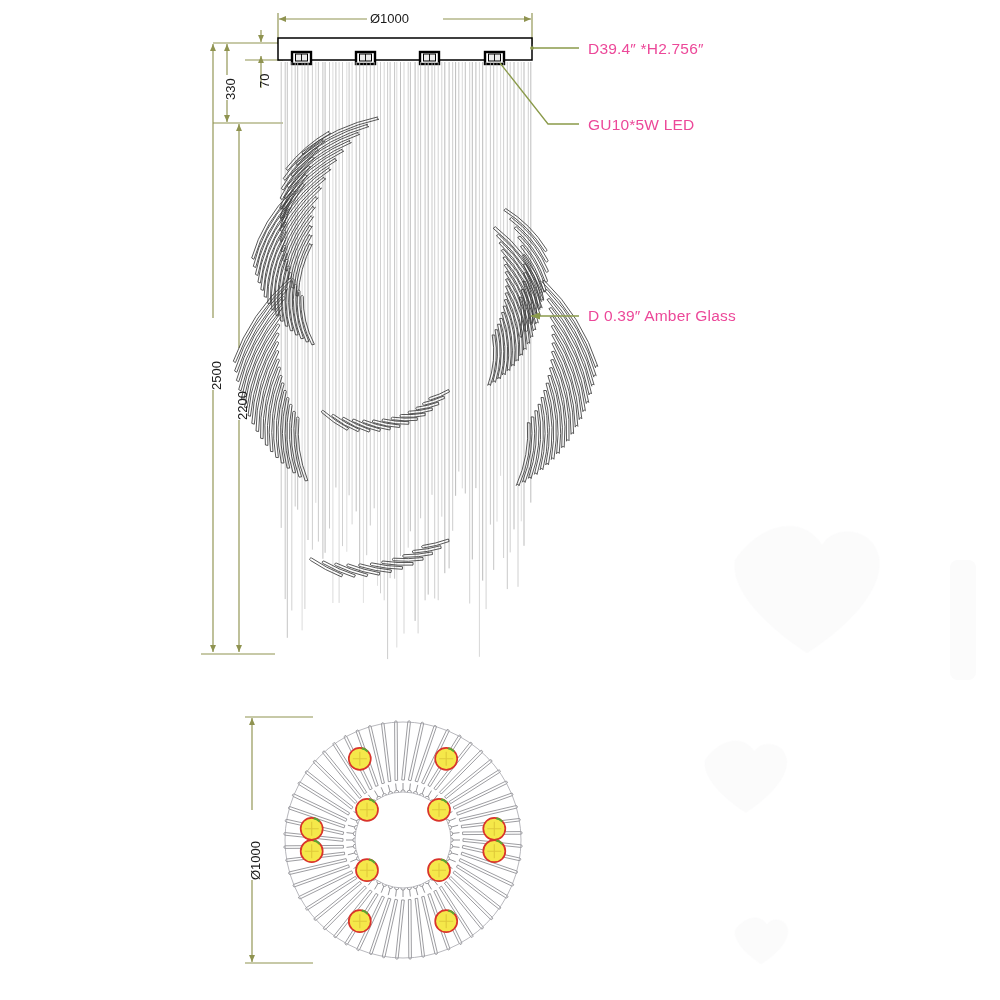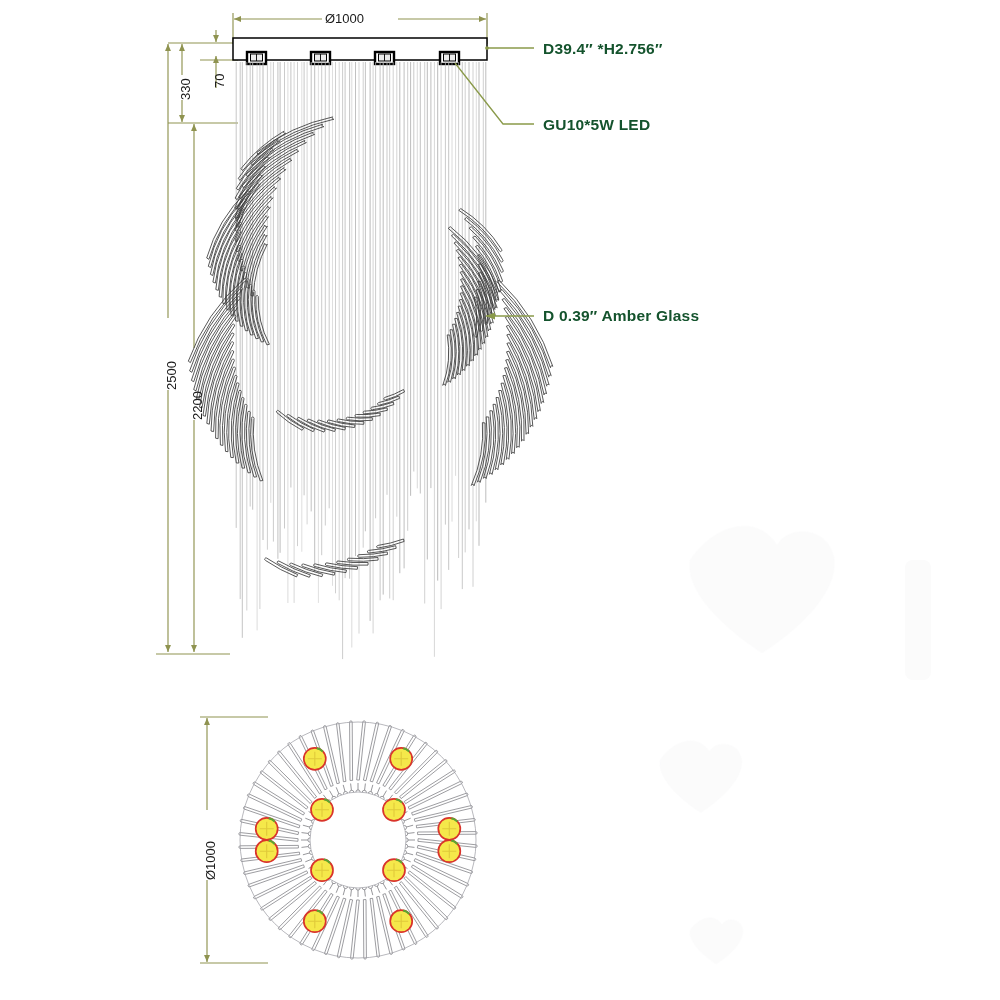--- a/index.html
+++ b/index.html
@@ -1,26 +1,26 @@
 <!DOCTYPE html>
 <html><head>
 <meta charset="utf-8">
 <style>
   html,body{margin:0;padding:0;background:#ffffff;}
   body{
     width:1000px;height:1000px;position:relative;overflow:hidden;
     font-family:"Liberation Sans", sans-serif;
   }
-  #stage{position:absolute;inset:0;width:869px;height:1000px;}
+  #stage{position:absolute;inset:0;width:869px;height:1000px;margin-left:45px;}
   .label{
     position:absolute;
     font-family:"Liberation Sans", sans-serif;
-    font-weight:bold;
+    font-weight:normal;
     font-size:15.5px;
-    color:#14532d;
+    color:#ec4899;
     white-space:nowrap;
     letter-spacing:0.2px;
   }
   .dimtext{
     position:absolute;
     font-family:"Liberation Sans", sans-serif;
     font-weight:normal;
     font-size:13px;
     color:#1a1a1a;
     white-space:nowrap;

